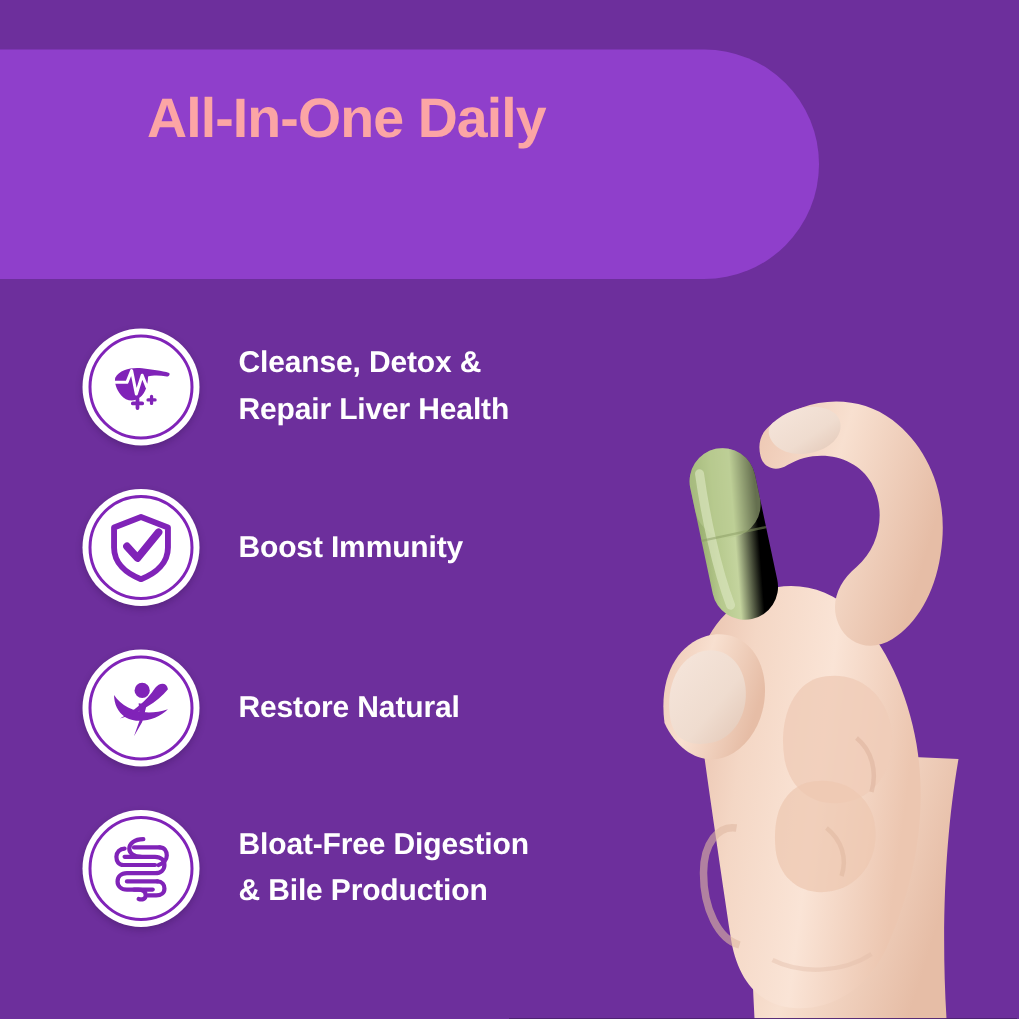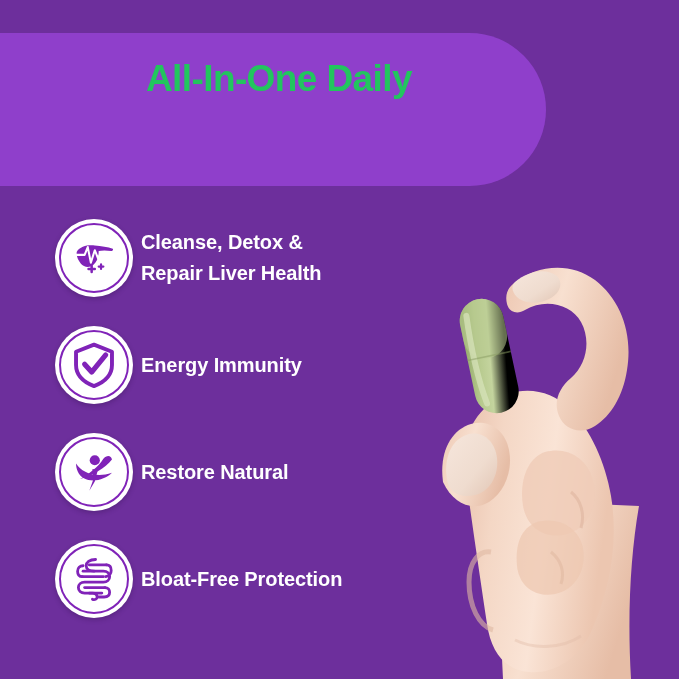--- a/index.html
+++ b/index.html
@@ -27,27 +27,26 @@
     width: 586px;
     height: 153px;
     background: #8f3fcb;
     border-radius: 0 77px 77px 0;
   }
   .header-title {
     position: absolute;
     left: 98px;
     top: 52px;
     width: 440px;
-    color: #22c55e;
+    color: #fca5a5;
     font-size: 37px;
     font-weight: bold;
     line-height: 53px;
     letter-spacing: -0.6px;
     z-index: 4;
-    margin-left: 48px;
   }
   .header-title .tline { display: block; white-space: nowrap; }
 
   
   .features {
     position: absolute;
     left: 55px;
     top: 218px;
     width: 370px;
     z-index: 4;
@@ -84,21 +83,21 @@
     pointer-events: none;
   }
   .icon-badge svg {
     position: relative;
     width: 50px;
     height: 50px;
     display: block;
   }
 
   .feature-text {
-    margin-left: 8px;
+    margin-left: 26px;
     color: #ffffff;
     font-size: 20px;
     font-weight: bold;
     line-height: 31px;
     letter-spacing: -0.1px;
   }
   .feature-text .fline { display: block; white-space: nowrap; }
 
   
   .hand-photo {
@@ -142,21 +141,21 @@
     </div>
 
     <div class="feature-row">
       <div class="icon-badge">
         <svg viewBox="0 0 64 64">
           <path d="M32 6 L55 15 V32 C55 45 45 54 32 59 C19 54 9 45 9 32 V15 Z" fill="none" stroke="#8023b8" stroke-width="5" stroke-linejoin="round"></path>
           <path d="M20 31 L29 41 L47 19" fill="none" stroke="#8023b8" stroke-width="6.5" stroke-linecap="round" stroke-linejoin="round"></path>
         </svg>
       </div>
       <div class="feature-text">
-        <span class="fline">Energy Immunity</span>
+        <span class="fline">Boost Immunity</span>
       </div>
     </div>
 
     <div class="feature-row">
       <div class="icon-badge">
         <svg viewBox="0 0 64 64">
           <circle cx="33" cy="17" r="6.5" fill="#8023b8"></circle>
           <path d="M9 21 C17 33 34 40 55 33 C46 42 30 46 19 40 C12 36 9 28 9 21 Z" fill="#8023b8"></path>
           <path d="M55 16 C46 27 31 36 14 41 C25 35 37 26 44 15 C48 10 54 10 55 16 Z" fill="#8023b8"></path>
           <path d="M30 28 L37 29 L33 44 L26 56 L31 42 Z" fill="#8023b8"></path>
@@ -180,21 +179,22 @@
             <path d="M20 43 L46 43"></path>
             <path d="M18 22 L32 22"></path>
             <path d="M42 50 L26 50"></path>
             <path d="M48 14 C52 14 54 17 54 21 C54 25 51 28 47 29"></path>
             <path d="M17 29 C13 29 11 26 11 22 C11 18 14 15 18 15"></path>
             <path d="M46 43 C50 43 52 46 52 49 C52 53 49 55 45 55 L38 55"></path>
           </g>
         </svg>
       </div>
       <div class="feature-text">
-        <span class="fline">Bloat-Free Protection</span>
+        <span class="fline">Bloat-Free Digestion</span>
+        <span class="fline">&amp; Bile Production</span>
       </div>
     </div>
 
   </div>
 
   <div class="hand-photo">
     <svg viewBox="0 0 284 479">
       <defs>
         <linearGradient id="skinG" x1="0" y1="0" x2="1" y2="0.25">
           <stop offset="0%" stop-color="#e8c0ab"></stop>

